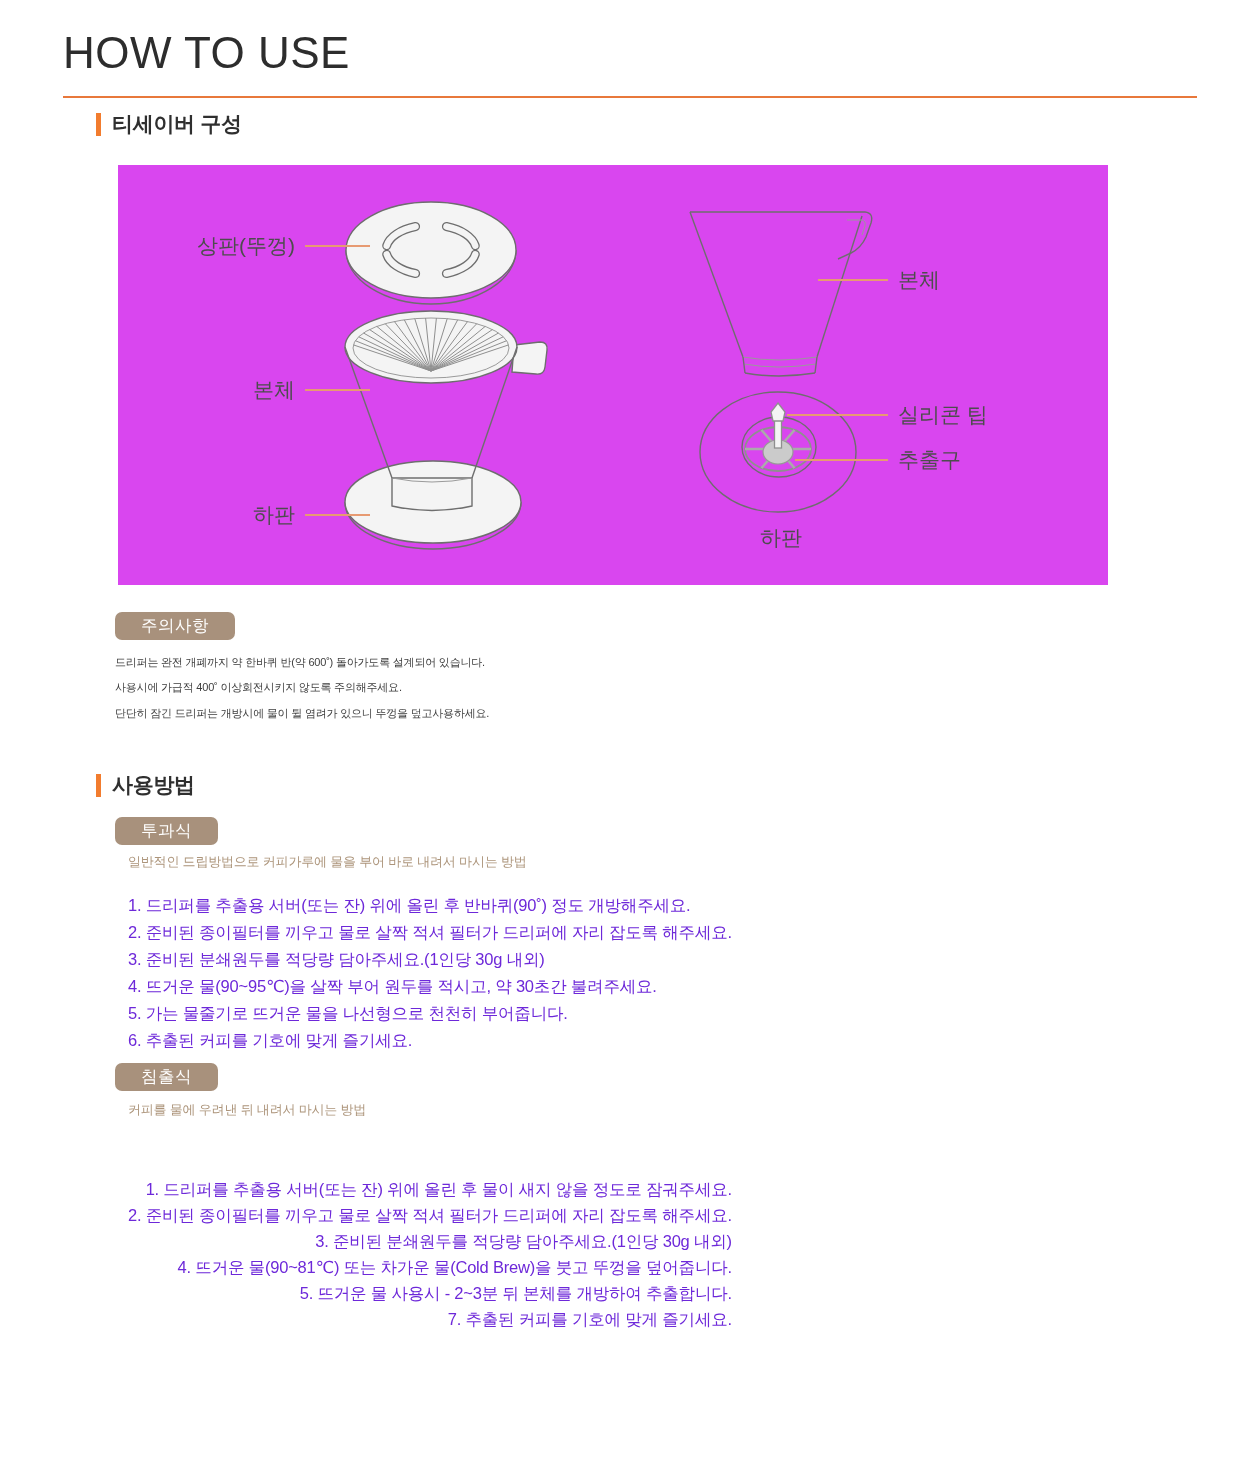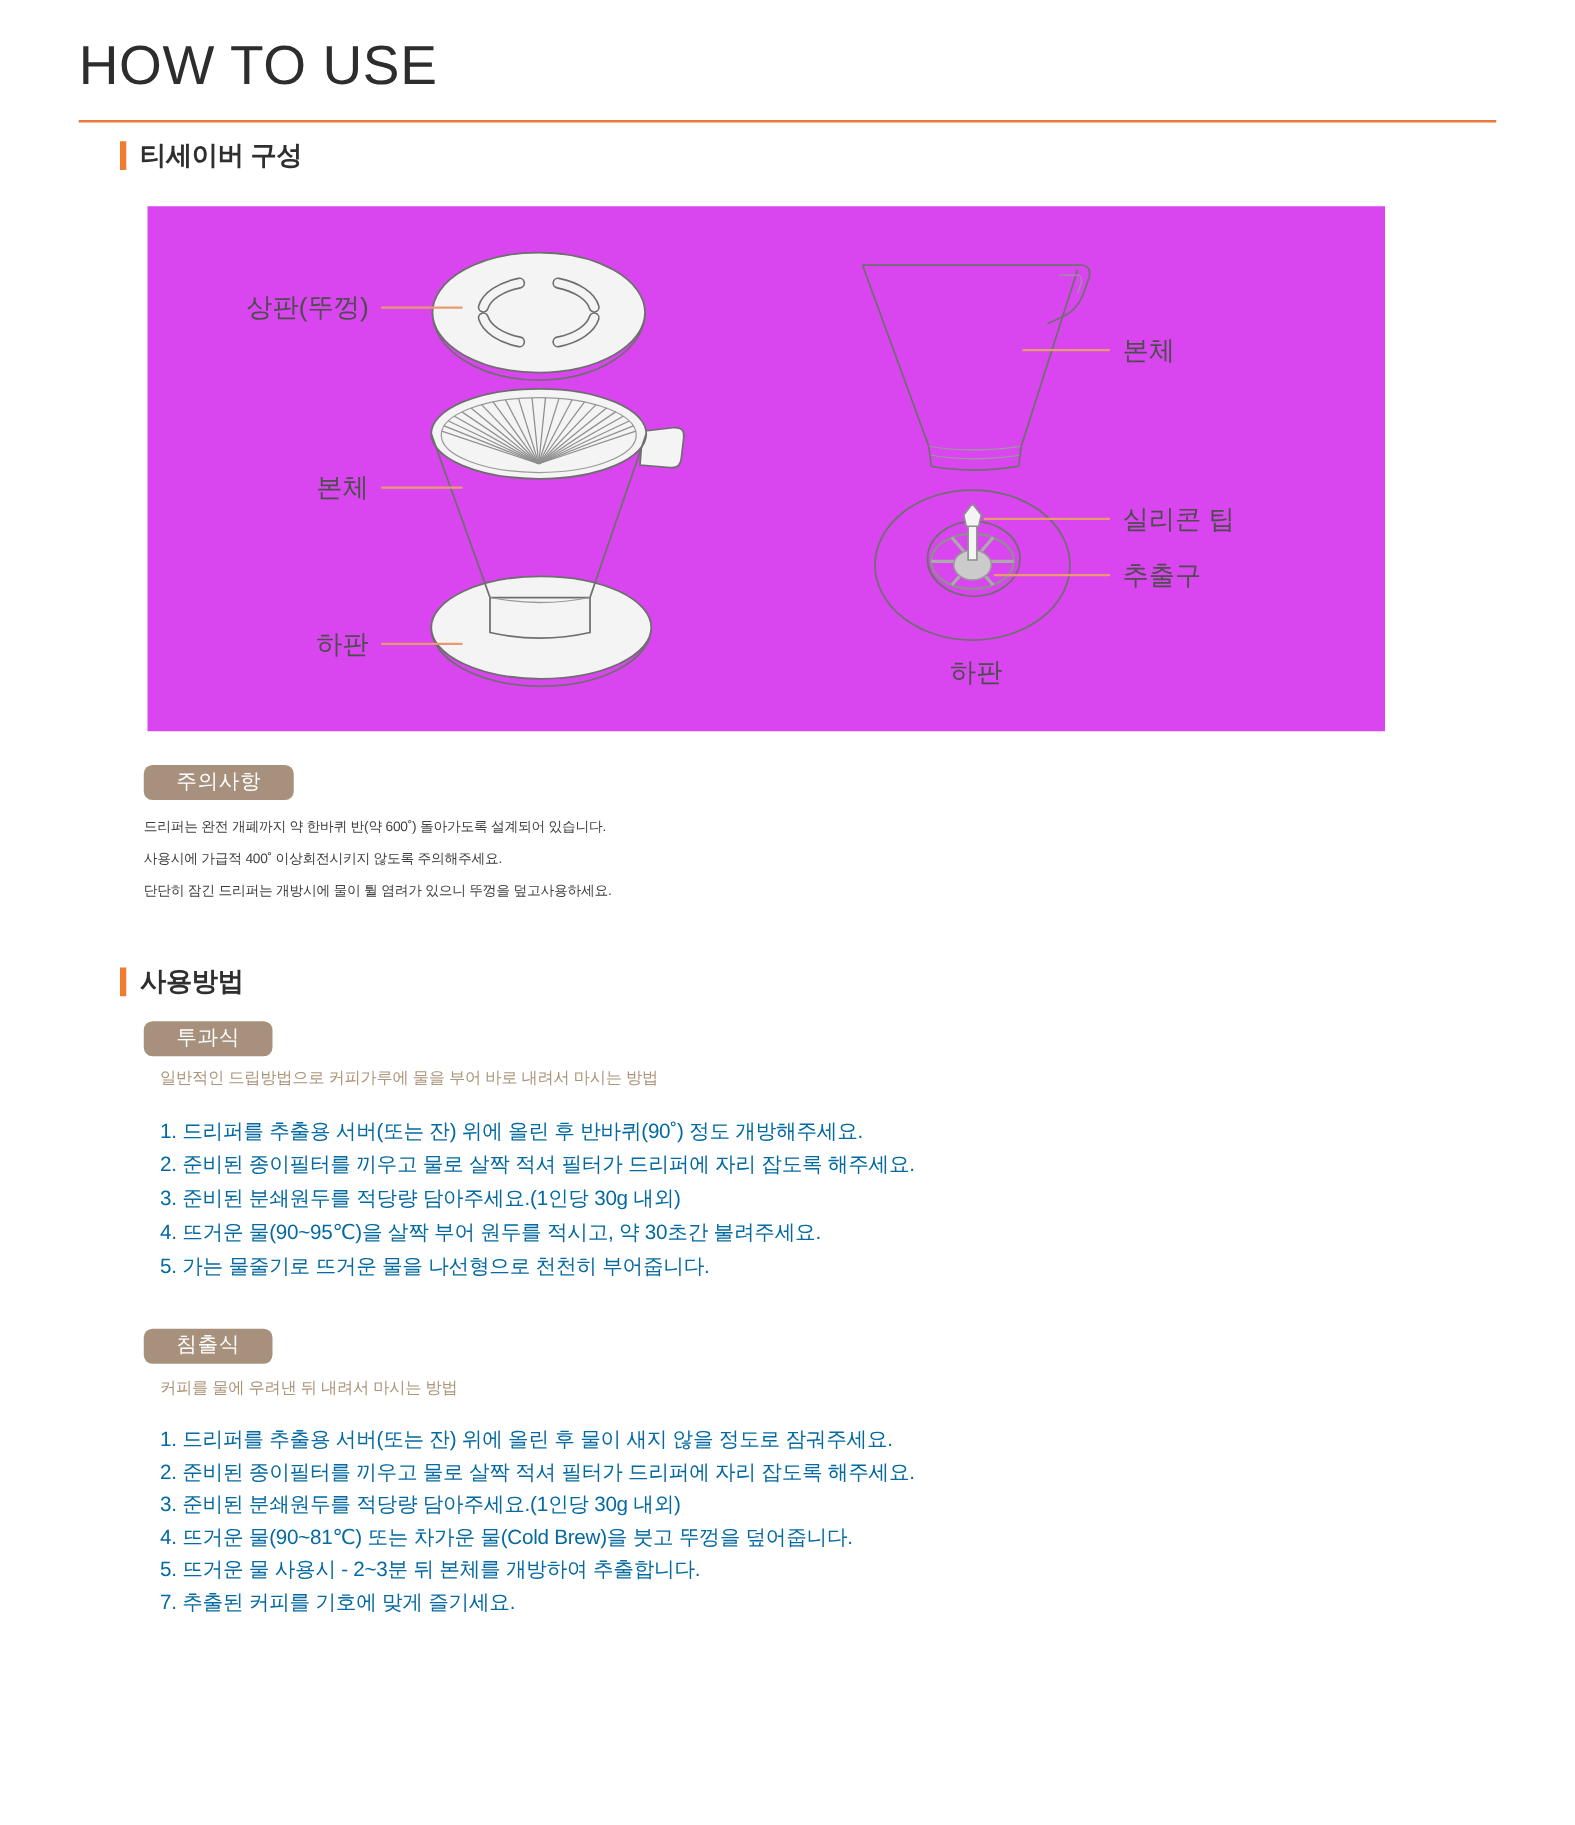--- a/index.html
+++ b/index.html
@@ -38,23 +38,23 @@
            font-size:16.5px; line-height:1; padding:5px 26px 6px; border-radius:7px; letter-spacing:0.5px; }
   .badge-caution   { left:115px; top:612px; }
   .badge-pourover  { left:115px; top:817px; }
   .badge-immersion { left:115px; top:1063px; }
 
   .caution-lines { position:absolute; left:115px; top:650px; font-size:11px;
                    line-height:25.3px; color:#3d3d3d; letter-spacing:-0.2px; }
   .method-desc { position:absolute; left:128px; font-size:13px; color:#ac947a; letter-spacing:-0.2px; }
   .desc-1 { top:853px; }
   .desc-2 { top:1101px; }
-  .steps { position:absolute; left:128px; font-size:16.5px; color:#0369a1; letter-spacing:-0.2px; }
+  .steps { position:absolute; left:128px; font-size:16.5px; color:#6d28d9; letter-spacing:-0.2px; }
   .steps-1 { top:892px;  line-height:27px; }
-  .steps-2 { top:1139px; line-height:26px; }
+  .steps-2 { top:1176px; line-height:26px;text-align:right; }
 </style>
 </head>
 <body>
 
 <div class="page">
 
   <h1 class="title">HOW TO USE</h1>
   <div class="rule"></div>
 
   <div class="section-header sec-1">
@@ -183,20 +183,21 @@
   </div>
 
   <span class="badge badge-pourover">투과식</span>
   <div class="method-desc desc-1">일반적인 드립방법으로 커피가루에 물을 부어 바로 내려서 마시는 방법</div>
   <div class="steps steps-1">
     <div>1. 드리퍼를 추출용 서버(또는 잔) 위에 올린 후 반바퀴(90˚) 정도 개방해주세요.</div>
     <div>2. 준비된 종이필터를 끼우고 물로 살짝 적셔 필터가 드리퍼에 자리 잡도록 해주세요.</div>
     <div>3. 준비된 분쇄원두를 적당량 담아주세요.(1인당 30g 내외)</div>
     <div>4. 뜨거운 물(90~95℃)을 살짝 부어 원두를 적시고, 약 30초간 불려주세요.</div>
     <div>5. 가는 물줄기로 뜨거운 물을 나선형으로 천천히 부어줍니다.</div>
+    <div>6. 추출된 커피를 기호에 맞게 즐기세요.</div>
   </div>
 
   <span class="badge badge-immersion">침출식</span>
   <div class="method-desc desc-2">커피를 물에 우려낸 뒤 내려서 마시는 방법</div>
   <div class="steps steps-2">
     <div>1. 드리퍼를 추출용 서버(또는 잔) 위에 올린 후 물이 새지 않을 정도로 잠궈주세요.</div>
     <div>2. 준비된 종이필터를 끼우고 물로 살짝 적셔 필터가 드리퍼에 자리 잡도록 해주세요.</div>
     <div>3. 준비된 분쇄원두를 적당량 담아주세요.(1인당 30g 내외)</div>
     <div>4. 뜨거운 물(90~81℃) 또는 차가운 물(Cold Brew)을 붓고 뚜껑을 덮어줍니다.</div>
     <div>5. 뜨거운 물 사용시 - 2~3분 뒤 본체를 개방하여 추출합니다.</div>

